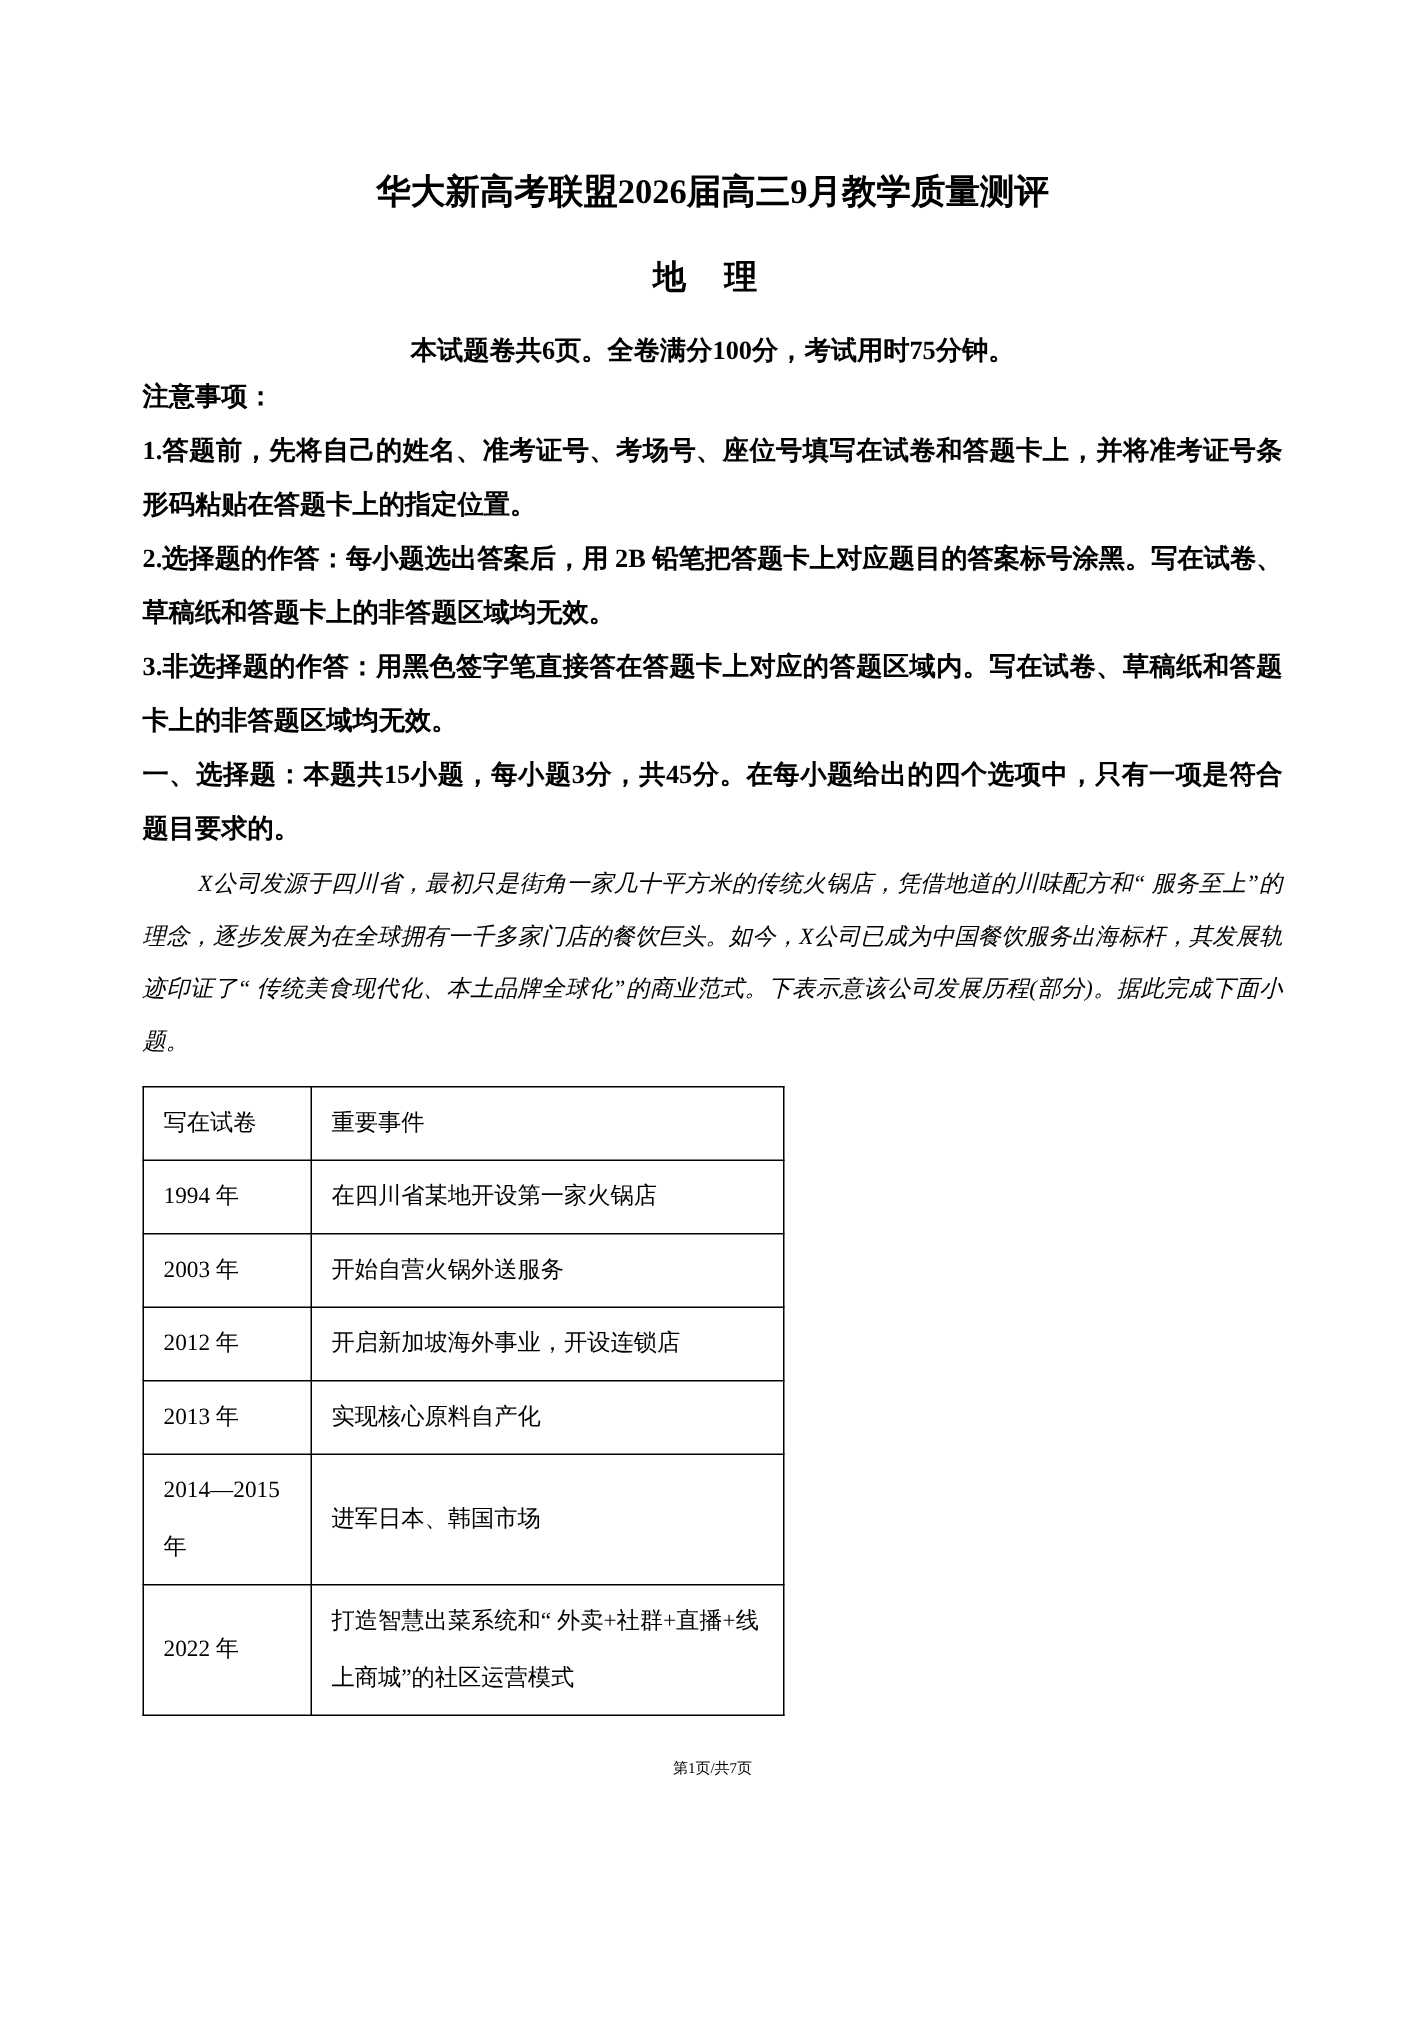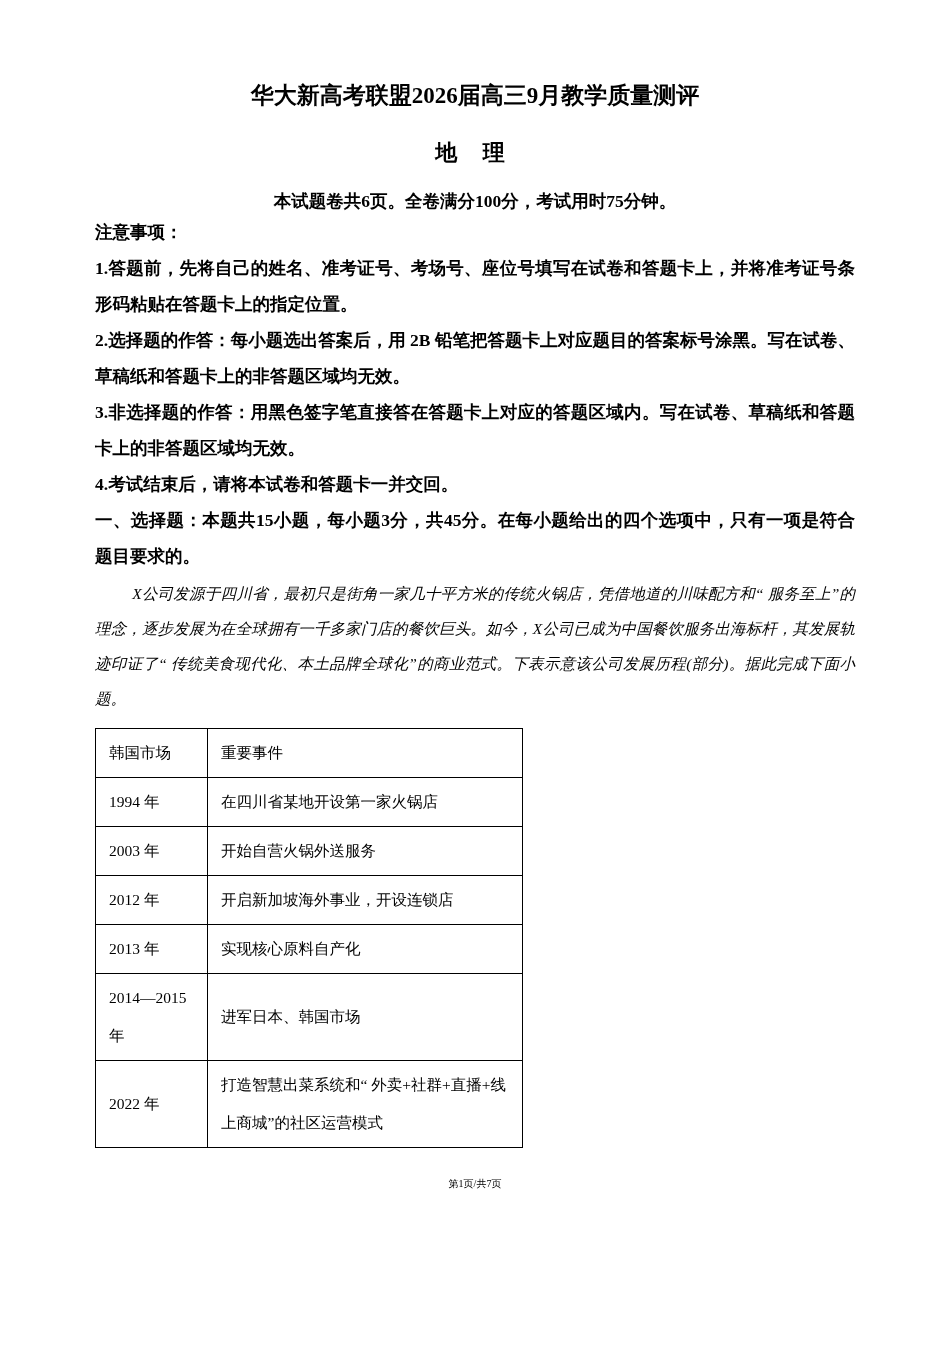--- a/index.html
+++ b/index.html
@@ -6,21 +6,21 @@
   html, body { background: #ffffff; }
   body {
     width: 950px;
     height: 1345px;
     margin: 0 auto;
     color: #000;
     font-family: "Liberation Serif", "DejaVu Serif", serif;
     overflow: hidden;
   }
   .page {
-    padding: 80px 95px 0 95px;
+    padding: 112px 95px 0 95px;
   }
   .title {
     font-size: 23px;
     font-weight: 700;
     text-align: center;
     line-height: 32px;
     margin-bottom: 26px;
   }
   .subject {
     font-size: 22px;
@@ -86,34 +86,33 @@
   <h1 class="title">华大新高考联盟2026届高三9月教学质量测评</h1>
 
   <h2 class="subject">地 理</h2>
 
   <p class="exam-info">本试题卷共6页。全卷满分100分，考试用时75分钟。</p>
 
   <p class="notice-heading">注意事项：</p>
   <p class="notice">1.答题前，先将自己的姓名、准考证号、考场号、座位号填写在试卷和答题卡上，并将准考证号条形码粘贴在答题卡上的指定位置。</p>
   <p class="notice">2.选择题的作答：每小题选出答案后，用 2B 铅笔把答题卡上对应题目的答案标号涂黑。写在试卷、草稿纸和答题卡上的非答题区域均无效。</p>
   <p class="notice">3.非选择题的作答：用黑色签字笔直接答在答题卡上对应的答题区域内。写在试卷、草稿纸和答题卡上的非答题区域均无效。</p>
-  <p class="notice">4.考试结束后，请将本试卷和答题卡一并交回。</p>
 
   <p class="section-heading">一、选择题：本题共15小题，每小题3分，共45分。在每小题给出的四个选项中，只有一项是符合题目要求的。</p>
 
   <p class="passage">X公司发源于四川省，最初只是街角一家几十平方米的传统火锅店，凭借地道的川味配方和“ 服务至上”的理念，逐步发展为在全球拥有一千多家门店的餐饮巨头。如今，X公司已成为中国餐饮服务出海标杆，其发展轨迹印证了“ 传统美食现代化、本土品牌全球化”的商业范式。下表示意该公司发展历程(部分)。据此完成下面小题。</p>
 
   <table class="dev-table">
     <colgroup>
       <col class="col-time">
       <col class="col-event">
     </colgroup>
     <tbody>
       <tr>
-        <th>韩国市场</th>
+        <th>写在试卷</th>
         <th>重要事件</th>
       </tr>
       <tr>
         <td>1994 年</td>
         <td>在四川省某地开设第一家火锅店</td>
       </tr>
       <tr>
         <td>2003 年</td>
         <td>开始自营火锅外送服务</td>
       </tr>

